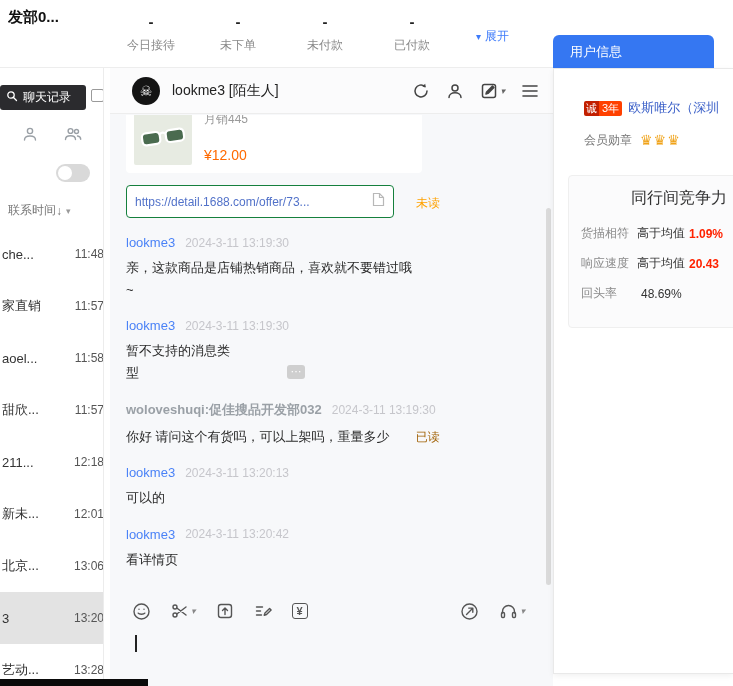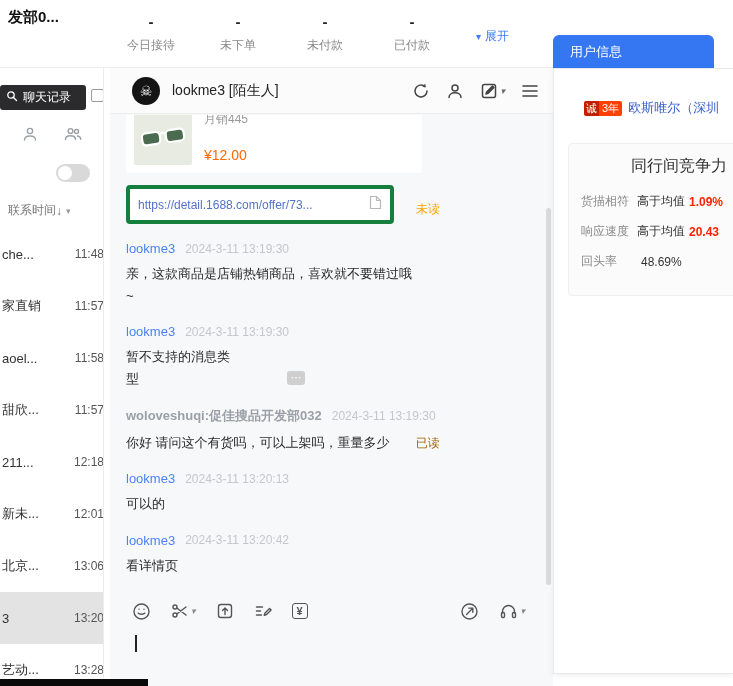--- a/index.html
+++ b/index.html
@@ -43,21 +43,21 @@
   .hicon { display:inline-flex; align-items:center; cursor:pointer; }
   .hicon .caret { font-size:9px; color:#666; margin-left:2px; }
 
   .messages { position:absolute; left:0; top:47px; width:100%; height:478px; overflow:hidden; padding-left:16px; }
   .product-card { margin-top:-12px; width:296px; background:#fff; border-radius:4px; padding:6px 8px 8px; display:flex; gap:12px; cursor:pointer; }
   .pimg { width:58px; height:56px; background:#e7ebe2; border-radius:2px; display:flex; align-items:center; justify-content:center; overflow:hidden; }
   .pinfo { display:flex; flex-direction:column; justify-content:space-between; padding:2px 0 2px; }
   .psales { font-size:12px; color:#9a9a9a; }
   .pprice { font-size:14px; color:#ff6a00; }
   .link-row { margin-top:12px; display:flex; align-items:flex-end; gap:22px; }
-  .link-box { width:268px; background:#fff; border:4px solid #15803d; border-radius:4px; padding:6px 8px; display:flex; align-items:center; justify-content:space-between; cursor:pointer; }
+  .link-box { width:268px; background:#fff; border:1px solid #15803d; border-radius:4px; padding:6px 8px; display:flex; align-items:center; justify-content:space-between; cursor:pointer; }
   .link-text { font-size:12px; color:#5272c9; white-space:nowrap; overflow:hidden; max-width:232px; }
   .unread { font-size:12px; color:#ffa200; padding-bottom:6px; }
 
   .msg { margin-top:17px; padding-right:36px; }
   .msg-head { display:flex; align-items:center; gap:10px; }
   .sender { font-size:13px; cursor:pointer; }
   .sender.blue { color:#4a82f7; }
   .sender.gray { color:#9aa0a6; font-weight:bold; }
   .mtime { font-size:12px; color:#c6c6cb; }
   .msg-body { margin-top:7px; font-size:13px; color:#2b2b2b; line-height:1.7; }
@@ -383,20 +383,24 @@
   <aside id="rightpanel">
     <div class="tab">用户信息</div>
     <div class="ucard">
       <div class="company-row">
         <span class="badge">
           <span class="badge-prefix">诚</span>
             <span class="badge-years">3年</span>
         </span>
         <span class="company">欧斯唯尔（深圳</span>
       </div>
+      <div class="medal-row">
+        <span class="medal-label">会员勋章</span>
+        <span class="medals"><i>♛</i><i>♛</i><i>♛</i></span>
+      </div>
       <div class="comp-box">
         <div class="comp-title">同行间竞争力</div>
         <div>
 
             <div class="comp-row">
               <span class="clabel">货描相符</span>
               <span class="cdesc">高于均值</span>
               <span class="cvalue red">1.09%</span>
             </div>
 

